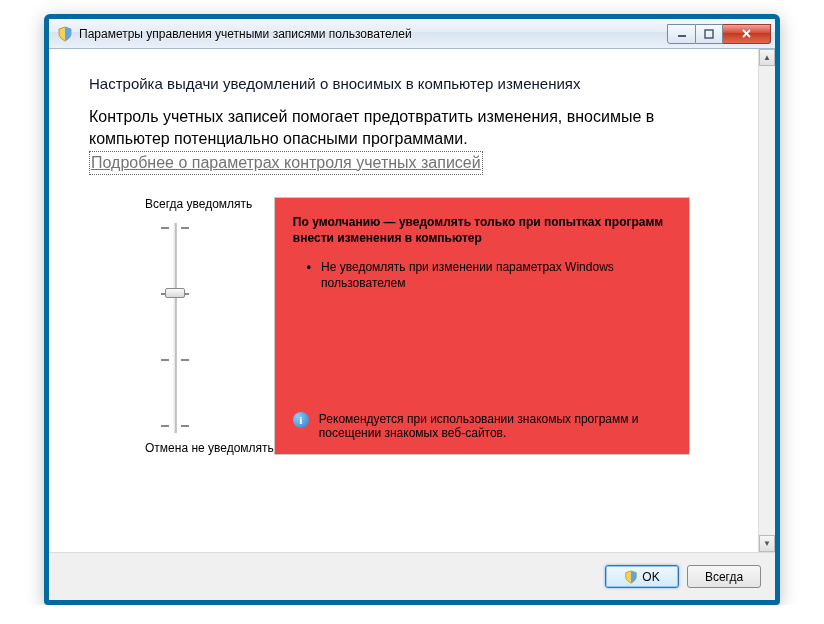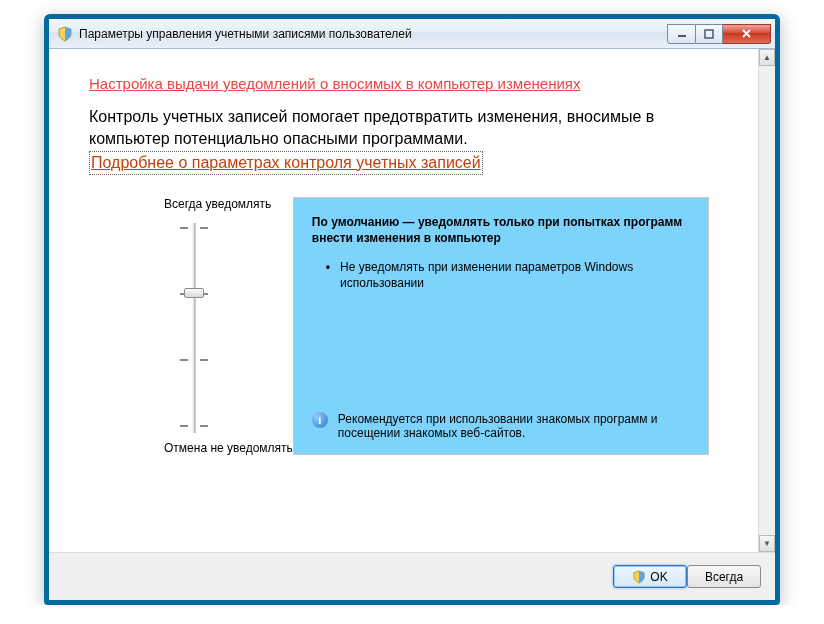--- a/index.html
+++ b/index.html
@@ -75,52 +75,51 @@
   .scrollbar {
     width: 17px;
     background: #f0f0f0;
     border-left: 1px solid #ddd;
     display: flex;
     flex-direction: column;
   }
   .sb-btn { height: 17px; background: linear-gradient(#f5f5f5,#e0e0e0); border: 1px solid #bbb; display:flex; align-items:center; justify-content:center; font-size:8px; color:#555;}
   .sb-track { flex:1; background: #f0f0f0; }
   .heading {
-    color: #ef4444;
+    color: #0f172a;
     font-size: 15px;
     margin: 6px 0 14px 0;
-    text-decoration: underline;
   }
   .description {
     color: #000;
     font-size: 16px;
     line-height: 1.4;
     max-width: 650px;
   }
   .link {
-    color: #c2410c;
+    color: #737373;
     border: 1px dotted #666;
     display: inline-block;
     padding: 0 1px;
   }
   .slider-area {
     margin: 22px 0 0 16px;
     display: flex;
   }
   .always-label, .never-label {
     font-size: 12px;
   }
   .slider-col {
     width: 60px;
     display: flex;
     flex-direction: column;
     align-items: center;
     margin-top: 4px;
   }
-  .slider-outer { margin-left: 59px; }
+  .slider-outer { margin-left: 40px; }
   .slider {
     position: relative;
     width: 30px;
     height: 210px;
     margin: 8px 0;
   }
   .slider-track {
     position: absolute;
     left: 50%; transform: translateX(-50%);
     top: 0; bottom: 0;
@@ -143,21 +142,21 @@
     position: absolute;
     left: 50%; transform: translateX(-50%);
     width: 20px; height: 10px;
     background: linear-gradient(#fbfbfb,#d8d8d8);
     border: 1px solid #8a8a8a;
     border-radius: 2px;
   }
   .info-panel {
     width: 416px;
     border: 1px solid #c8c8c8;
-    background: #7dd3fc;
+    background: #ef4444;
     padding: 16px 16px 14px 18px;
     font-size: 12px;
     min-height: 234px;
     display: flex;
     flex-direction: column;
   }
   .info-title {
     font-weight: bold;
     line-height: 1.35;
     margin-bottom: 12px;
@@ -186,20 +185,21 @@
     font-family: Georgia, serif;
   }
   .footer {
     height: 48px;
     border-top: 1px solid #dcdcdc;
     background: #f0f0f0;
     display: flex;
     align-items: center;
     justify-content: flex-end;
     padding: 0 14px;
+    gap: 8px;
   }
   .btn {
     min-width: 74px;
     height: 23px;
     padding: 0 12px;
     border: 1px solid #8a8a8a;
     border-radius: 3px;
     background: linear-gradient(#f7f7f7,#e4e4e4);
     font-size: 12px;
     display: inline-flex;
@@ -271,21 +271,21 @@
               <div class="thumb" style="top:65px"></div>
             </div>
           </div>
           <div class="never-label">Отмена не уведомлять</div>
         </div>
 
         <div class="info-panel">
           <div class="info-title">По умолчанию — уведомлять только при попытках программ внести изменения в компьютер</div>
           <div class="info-bullet">
             <span class="bullet-dot">•</span>
-            <span>Не уведомлять при изменении параметров Windows использовании</span>
+            <span>Не уведомлять при изменении параметрах Windows пользователем</span>
           </div>
           <div class="recommend-row">
             <span class="info-icon">i</span>
             <span>Рекомендуется при использовании знакомых программ и посещении знакомых веб-сайтов.</span>
           </div>
         </div>
       </div>
 
     </div>
 

